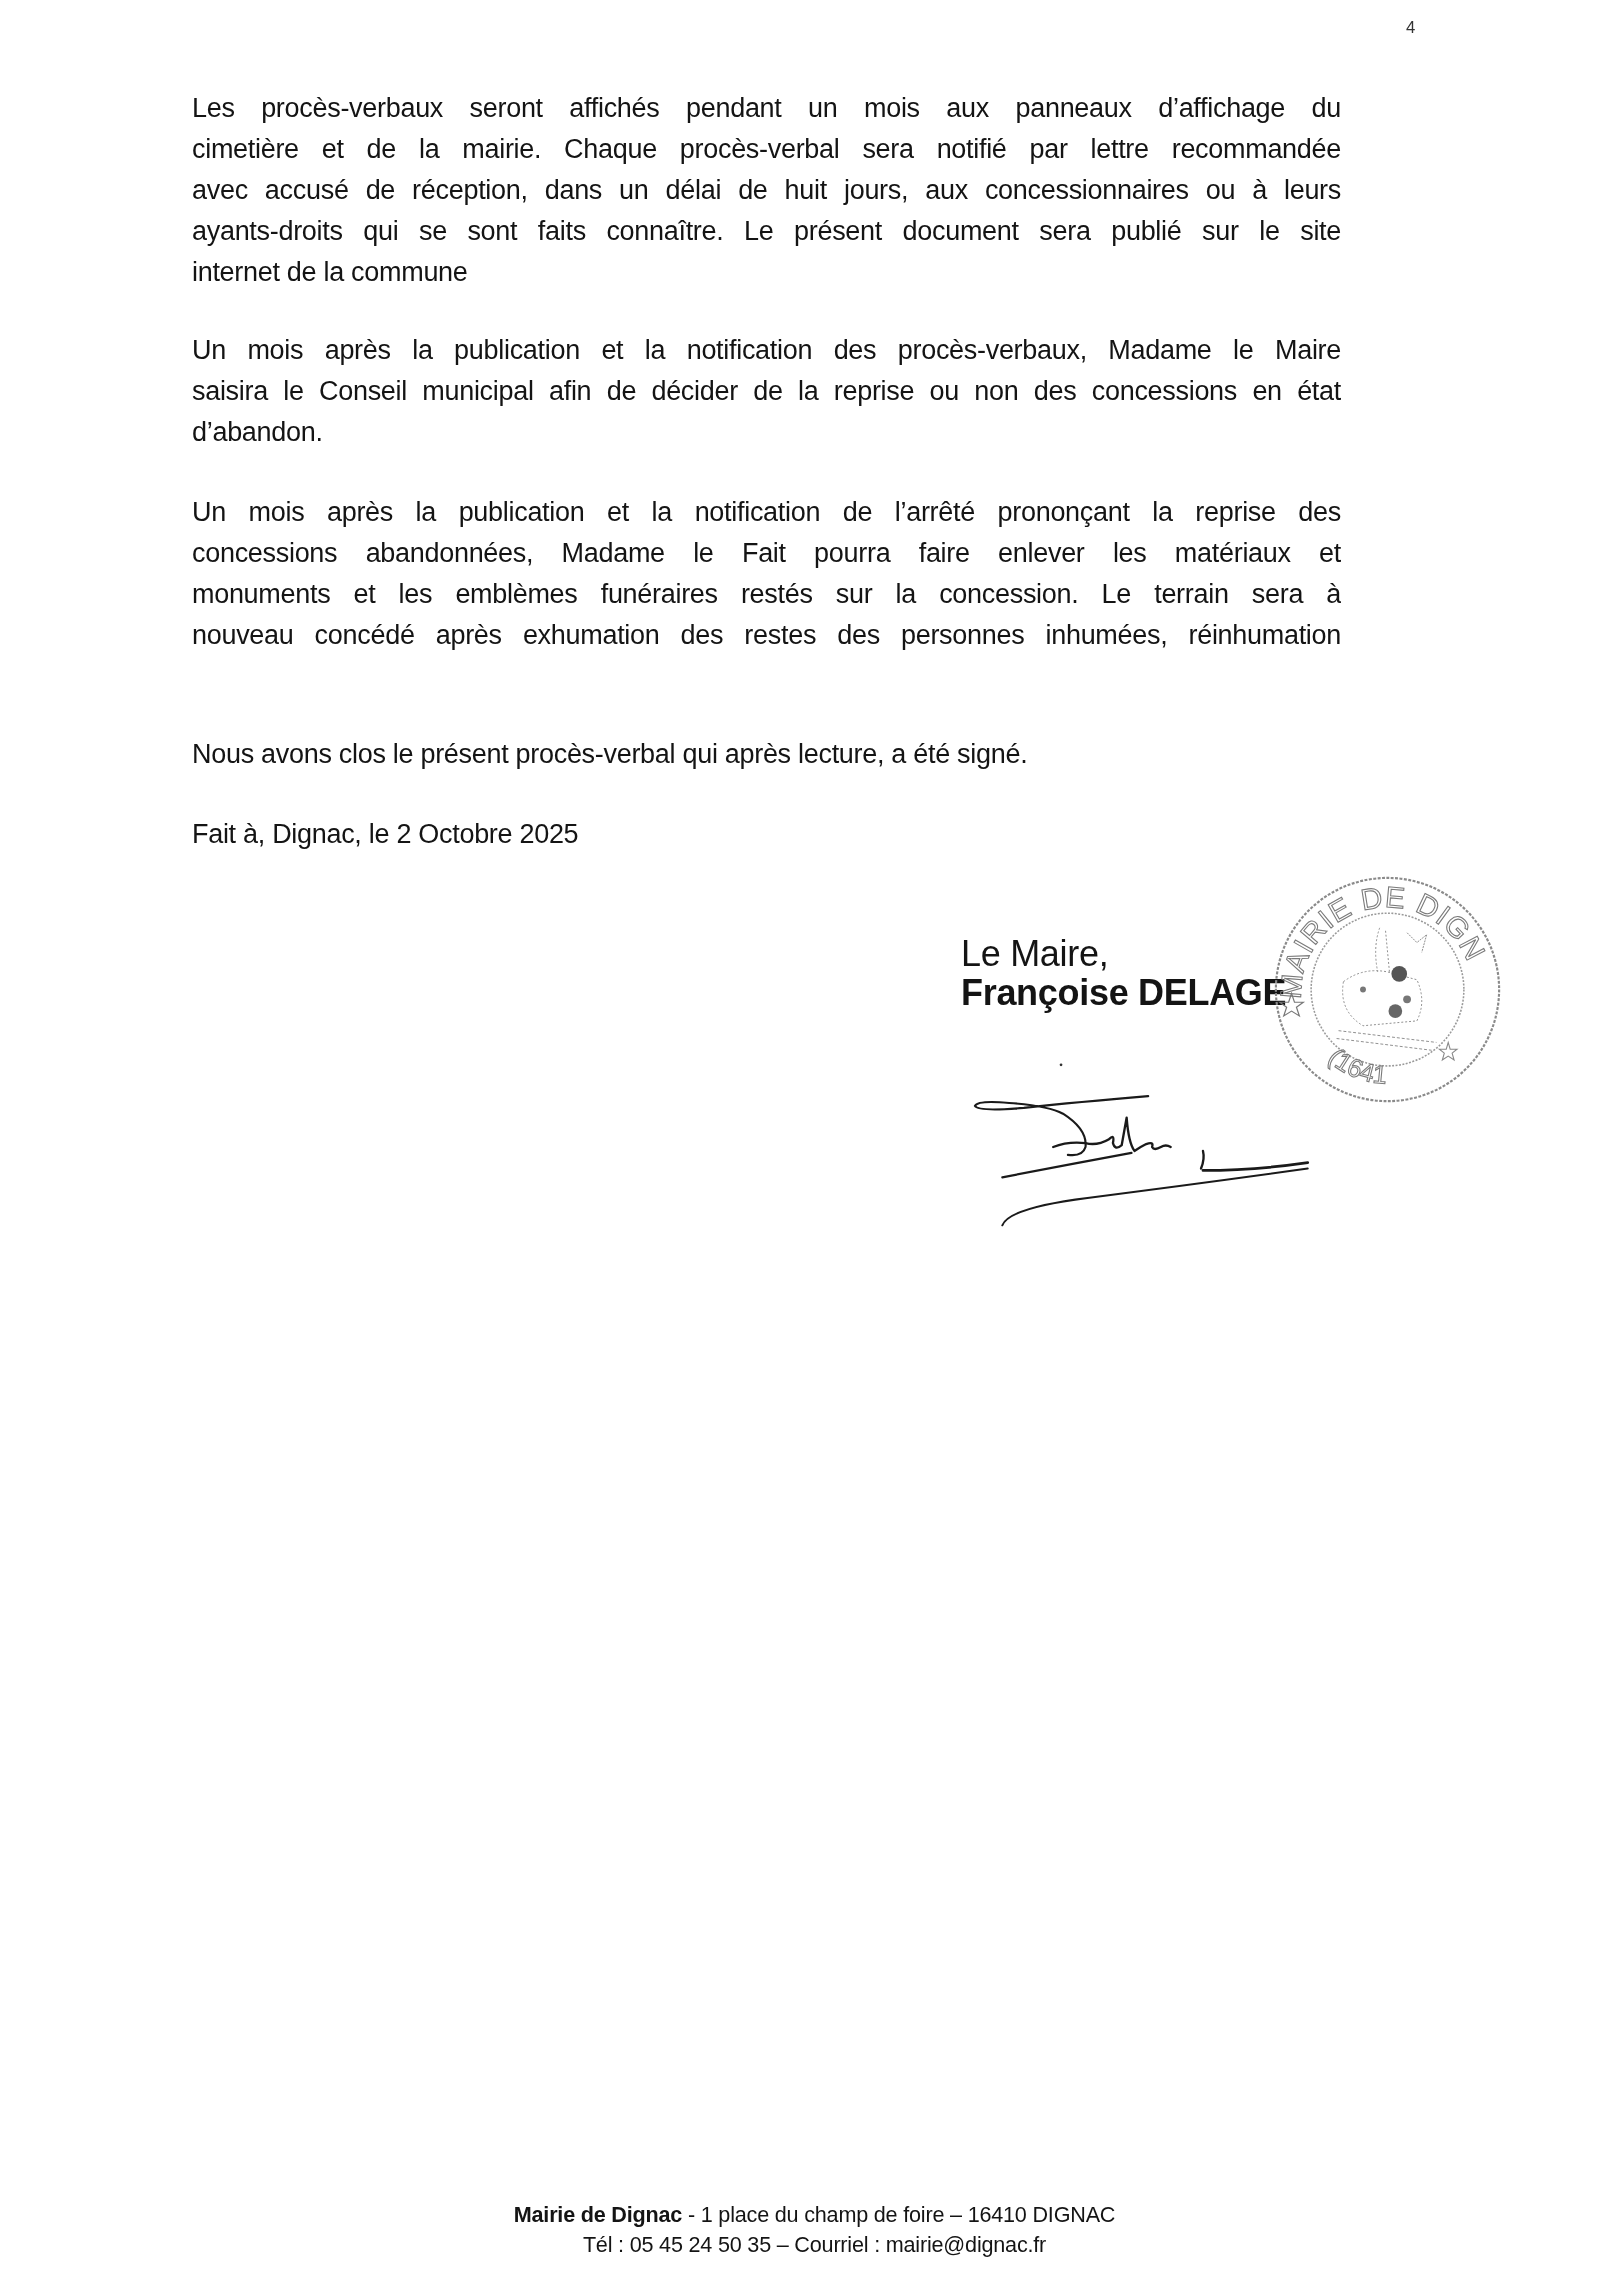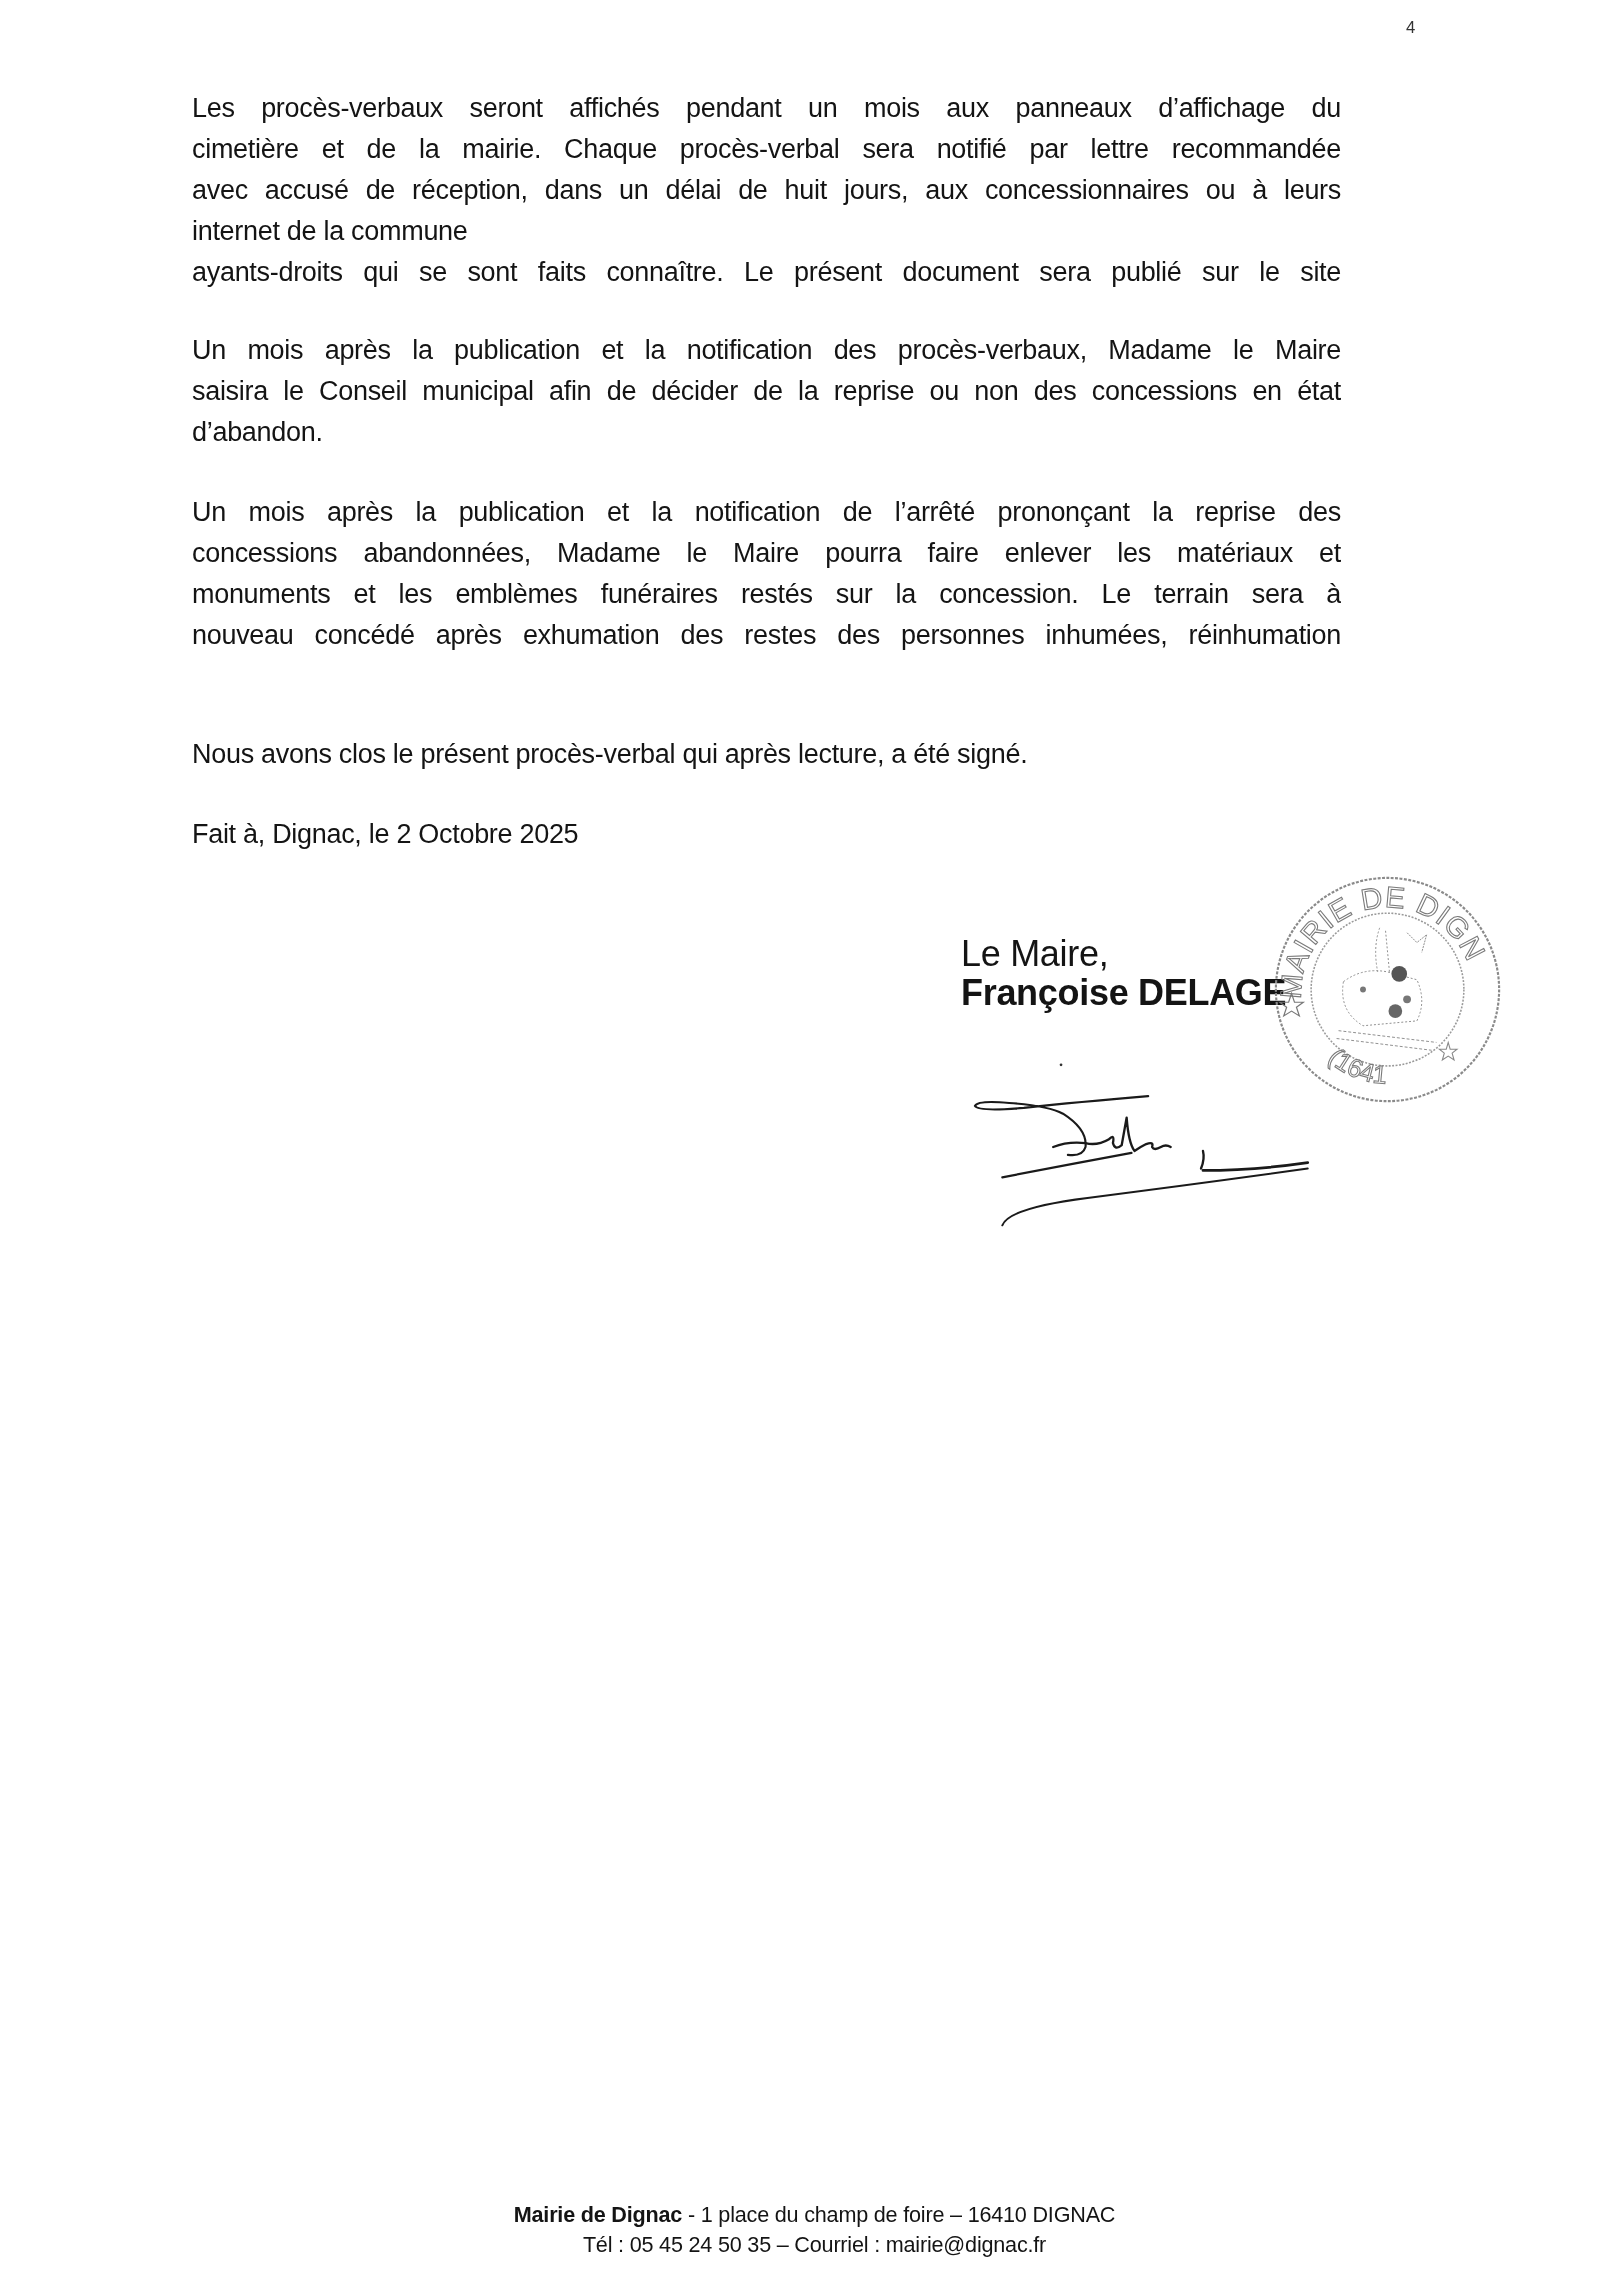--- a/index.html
+++ b/index.html
@@ -23,33 +23,33 @@
 </style>
 </head>
 <body>
 
 <div class="page-number">4</div>
 
 <div class="body-text" id="p1">
   <div class="line j">Les procès-verbaux seront affichés pendant un mois aux panneaux d’affichage du</div>
   <div class="line j">cimetière et de la mairie. Chaque procès-verbal sera notifié par lettre recommandée</div>
   <div class="line j">avec accusé de réception, dans un délai de huit jours, aux concessionnaires ou à leurs</div>
+  <div class="line j">ayants-droits qui se sont faits connaître. Le présent document sera publié sur le site</div>
   <div class="line">internet de la commune</div>
-  <div class="line j">ayants-droits qui se sont faits connaître. Le présent document sera publié sur le site</div>
 </div>
 
 <div class="body-text" id="p2">
   <div class="line j">Un mois après la publication et la notification des procès-verbaux, Madame le Maire</div>
   <div class="line j">saisira le Conseil municipal afin de décider de la reprise ou non des concessions en état</div>
   <div class="line">d’abandon.</div>
 </div>
 
 <div class="body-text" id="p3">
   <div class="line j">Un mois après la publication et la notification de l’arrêté prononçant la reprise des</div>
-  <div class="line j">concessions abandonnées, Madame le Maire pourra faire enlever les matériaux et</div>
+  <div class="line j">concessions abandonnées, Madame le Fait pourra faire enlever les matériaux et</div>
   <div class="line j">monuments et les emblèmes funéraires restés sur la concession. Le terrain sera à</div>
   <div class="line j">nouveau concédé après exhumation des restes des personnes inhumées, réinhumation</div>
 </div>
 
 <div class="body-text" id="p4">
   <div class="line">Nous avons clos le présent procès-verbal qui après lecture, a été signé.</div>
 </div>
 
 <div class="body-text" id="p5">
   <div class="line">Fait à, Dignac, le 2 Octobre 2025</div>

